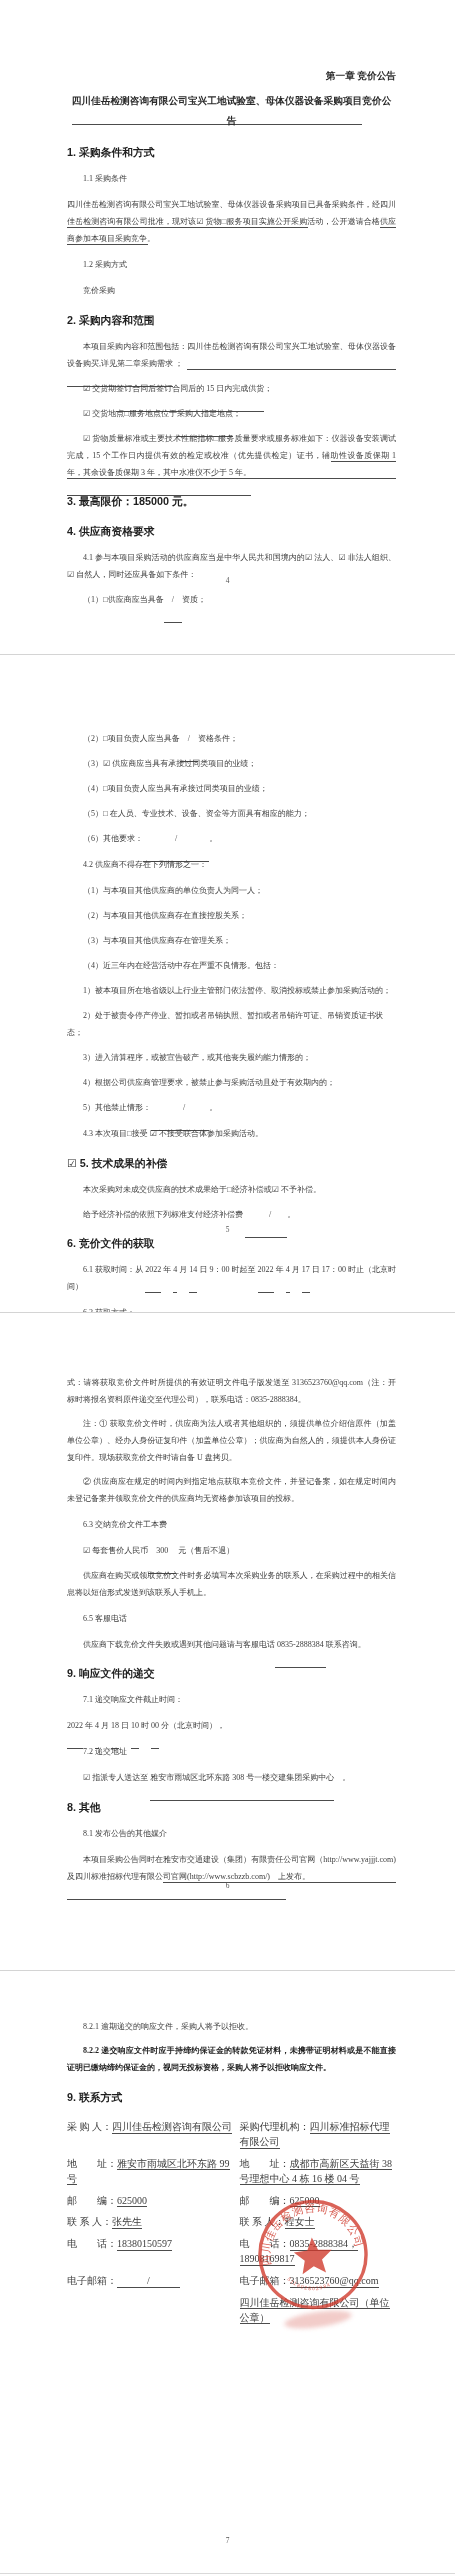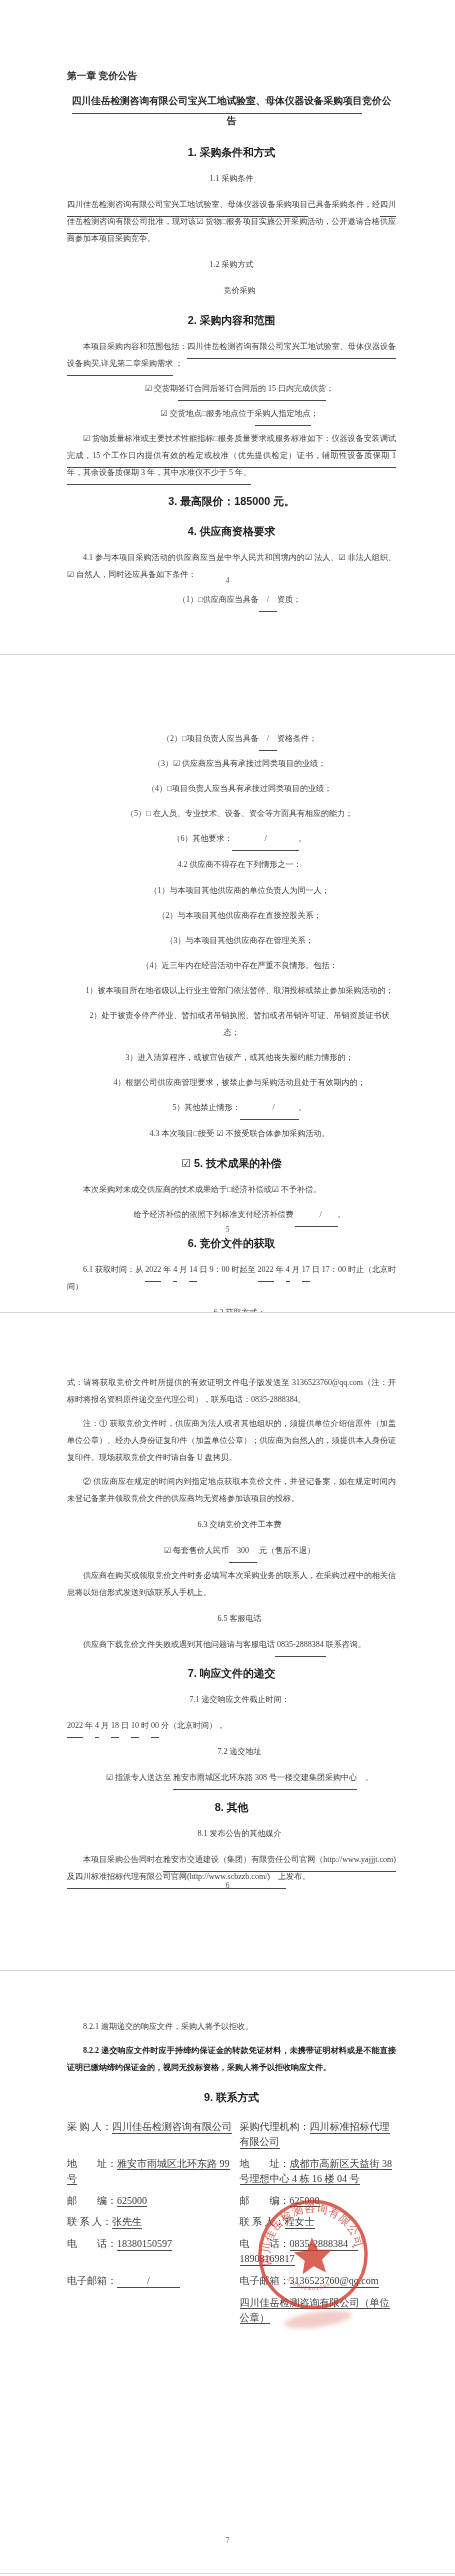--- a/index.html
+++ b/index.html
@@ -5,31 +5,31 @@
   html,body{margin:0;padding:0;background:#ffffff;}
   body{width:455px;font-family:"Liberation Serif","DejaVu Serif",serif;color:#3d3d3d;}
   .doc{width:455px;background:#ffffff;}
   .page{position:relative;box-sizing:border-box;overflow:hidden;background:#ffffff;
         border-bottom:0.6px solid #d4d4d4;padding-left:67px;padding-right:59px;}
   .page-1{height:655px;padding-top:66px;}
   .page-2{height:658px;padding-top:67px;}
   .page-3{height:658px;padding-top:55px;}
   .page-4{height:603px;padding-top:40px;border-bottom:0.6px solid #d9d9d9;}
   .tail-spacer{height:3.4px;background:#ffffff;}
-  .blk{font-size:8px;line-height:17px;margin:3.4px 0;text-align:center;}
-  .c1{text-align:left;font-weight:bold;font-size:9.7px;color:#2a2a2a;margin:0 0 5.7px 0;line-height:19.3px;}
+  .blk{font-size:8px;line-height:17px;margin:3.4px 0;}
+  .c1{text-align:right;font-weight:bold;font-size:9.7px;color:#2a2a2a;margin:0 0 5.7px 0;line-height:19.3px;}
   .c2{text-align:center;font-weight:bold;font-size:9.7px;color:#2a2a2a;line-height:20.5px;margin:0 0 8px 0;}
   .h{font-family:"Liberation Sans","DejaVu Sans",sans-serif;font-weight:bold;font-size:10.8px;
      color:#1f1f1f;line-height:17px;margin:12.5px 0 9px 0;}
   .sub{margin:9px 0;text-indent:2em;}
-  .sub0{margin:9px 8px;text-indent:0;}
+  .sub0{margin:9px 16px;text-indent:0;}
   .p{margin:5.7px 0;text-align:justify;}
   .pi{margin:7px 0;text-indent:2em;text-align:justify;}
   .ind{margin:8px 0;text-indent:2em;}
-  .u{border-bottom:0.6px solid #4c4c4c;padding-bottom:7px;}
+  .u{border-bottom:0.6px solid #4c4c4c;padding-bottom:18px;}
   .b{font-weight:bold;color:#222;}
   .page-num{position:absolute;left:0;right:0;text-align:center;font-size:7.4px;color:#555;}
   .page-1 .page-num{bottom:69px;}
   .page-2 .page-num{bottom:78px;}
   .page-3 .page-num{bottom:80px;}
   .page-4 .page-num{bottom:28.4px;}
   
   .contact{display:grid;grid-template-columns:168px 1fr;column-gap:4.6px;margin-top:10.2px;}
   .c-cell{font-size:10px;line-height:15px;padding:3.4px 0;}
   .c-lbl{white-space:pre;}
@@ -98,21 +98,21 @@
   <div class="page page-3">
     <div class="content">
         <div class="blk p"><span>式：请将获取竞价文件时所提供的有效证明文件电子版发送至 3136523760@qq.com（注：开标时将报名资料原件递交至代理公司），联系电话：0835-2888384。</span></div>
         <div class="blk pi"><span>注：① 获取竞价文件时，供应商为法人或者其他组织的，须提供单位介绍信原件（加盖单位公章）、经办人身份证复印件（加盖单位公章）；供应商为自然人的，须提供本人身份证复印件。现场获取竞价文件时请自备 U 盘拷贝。</span></div>
         <div class="blk pi"><span>② 供应商应在规定的时间内到指定地点获取本竞价文件，并登记备案，如在规定时间内未登记备案并领取竞价文件的供应商均无资格参加该项目的投标。</span></div>
         <div class="blk sub"><span>6.3 交纳竞价文件工本费</span></div>
         <div class="blk ind"><span>☑  每套售价人民币</span><span class="u">　300　</span><span> 元（售后不退）</span></div>
         <div class="blk pi"><span>供应商在购买或领取竞价文件时务必填写本次采购业务的联系人，在采购过程中的相关信息将以短信形式发送到该联系人手机上。</span></div>
         <div class="blk sub"><span>6.5 客服电话</span></div>
         <div class="blk pi"><span>供应商下载竞价文件失败或遇到其他问题请与客服电话</span><span class="u"> 0835-2888384 </span><span>联系咨询。</span></div>
-        <div class="blk h"><span>7.  响应文件的递交</span></div>
+        <div class="blk h"><span>9.  响应文件的递交</span></div>
         <div class="blk sub"><span>7.1 递交响应文件截止时间：</span></div>
         <div class="blk p"><span class="u">2022</span><span> 年 </span><span class="u">4</span><span> 月 </span><span class="u">18</span><span> 日 </span><span class="u">10</span><span> 时 </span><span class="u">00</span><span> 分（北京时间），</span></div>
         <div class="blk sub"><span>7.2 递交地址</span></div>
         <div class="blk ind"><span>☑ 指派专人送达至 </span><span class="u">雅安市雨城区北环东路 308 号一楼交建集团采购中心</span><span>　。</span></div>
         <div class="blk h"><span>8.  其他</span></div>
         <div class="blk sub"><span>8.1 发布公告的其他媒介</span></div>
         <div class="blk pi"><span>本项目采购公告同时在</span><span class="u">雅安市交通建设（集团）有限责任公司官网（http://www.yajjjt.com)及四川标准招标代理有限公司官网(http://www.scbzzb.com/)　上</span><span>发布。</span></div>
       </div>
     <div class="page-num">6</div>
   </div>

